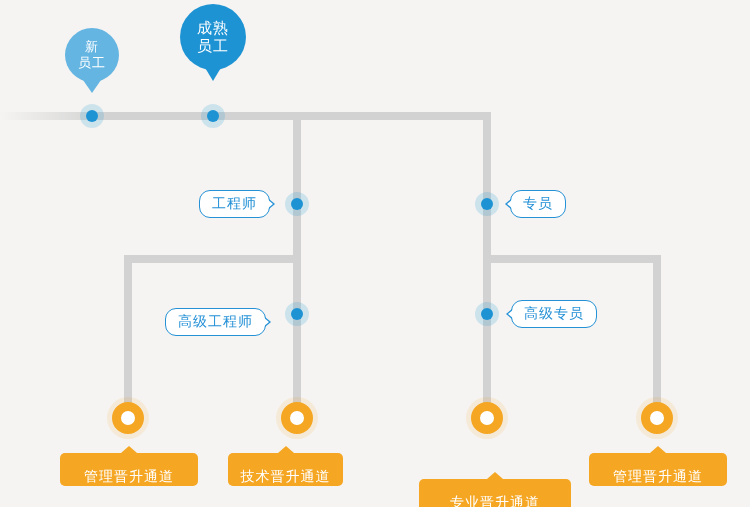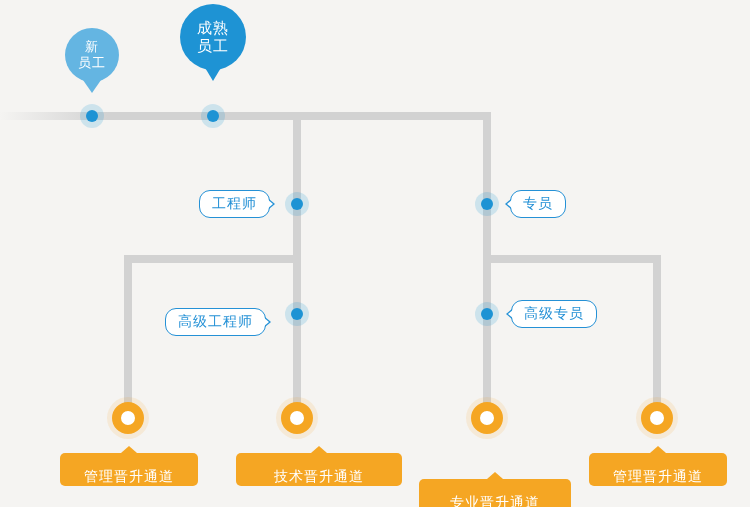--- a/index.html
+++ b/index.html
@@ -260,21 +260,21 @@
   <div class="ring" style="left:107px; top:397px;"></div>
   <div class="ring" style="left:276px; top:397px;"></div>
   <div class="ring" style="left:466px; top:397px;"></div>
   <div class="ring" style="left:636px; top:397px;"></div>
 
   <div class="channel" style="left:60px; top:453px; width:138px;">
     <span class="tip"></span>
     <span>管理晋升通道</span>
   </div>
 
-  <div class="channel" style="left:236px; top:453px; width:166px;">
+  <div class="channel" style="left:228px; top:453px; width:115px;">
     <span class="tip"></span>
     <span>技术晋升通道</span>
   </div>
 
   <div class="channel" style="left:419px; top:479px; width:152px;">
     <span class="tip"></span>
     <span>专业晋升通道</span>
   </div>
 
   <div class="channel" style="left:589px; top:453px; width:138px;">

